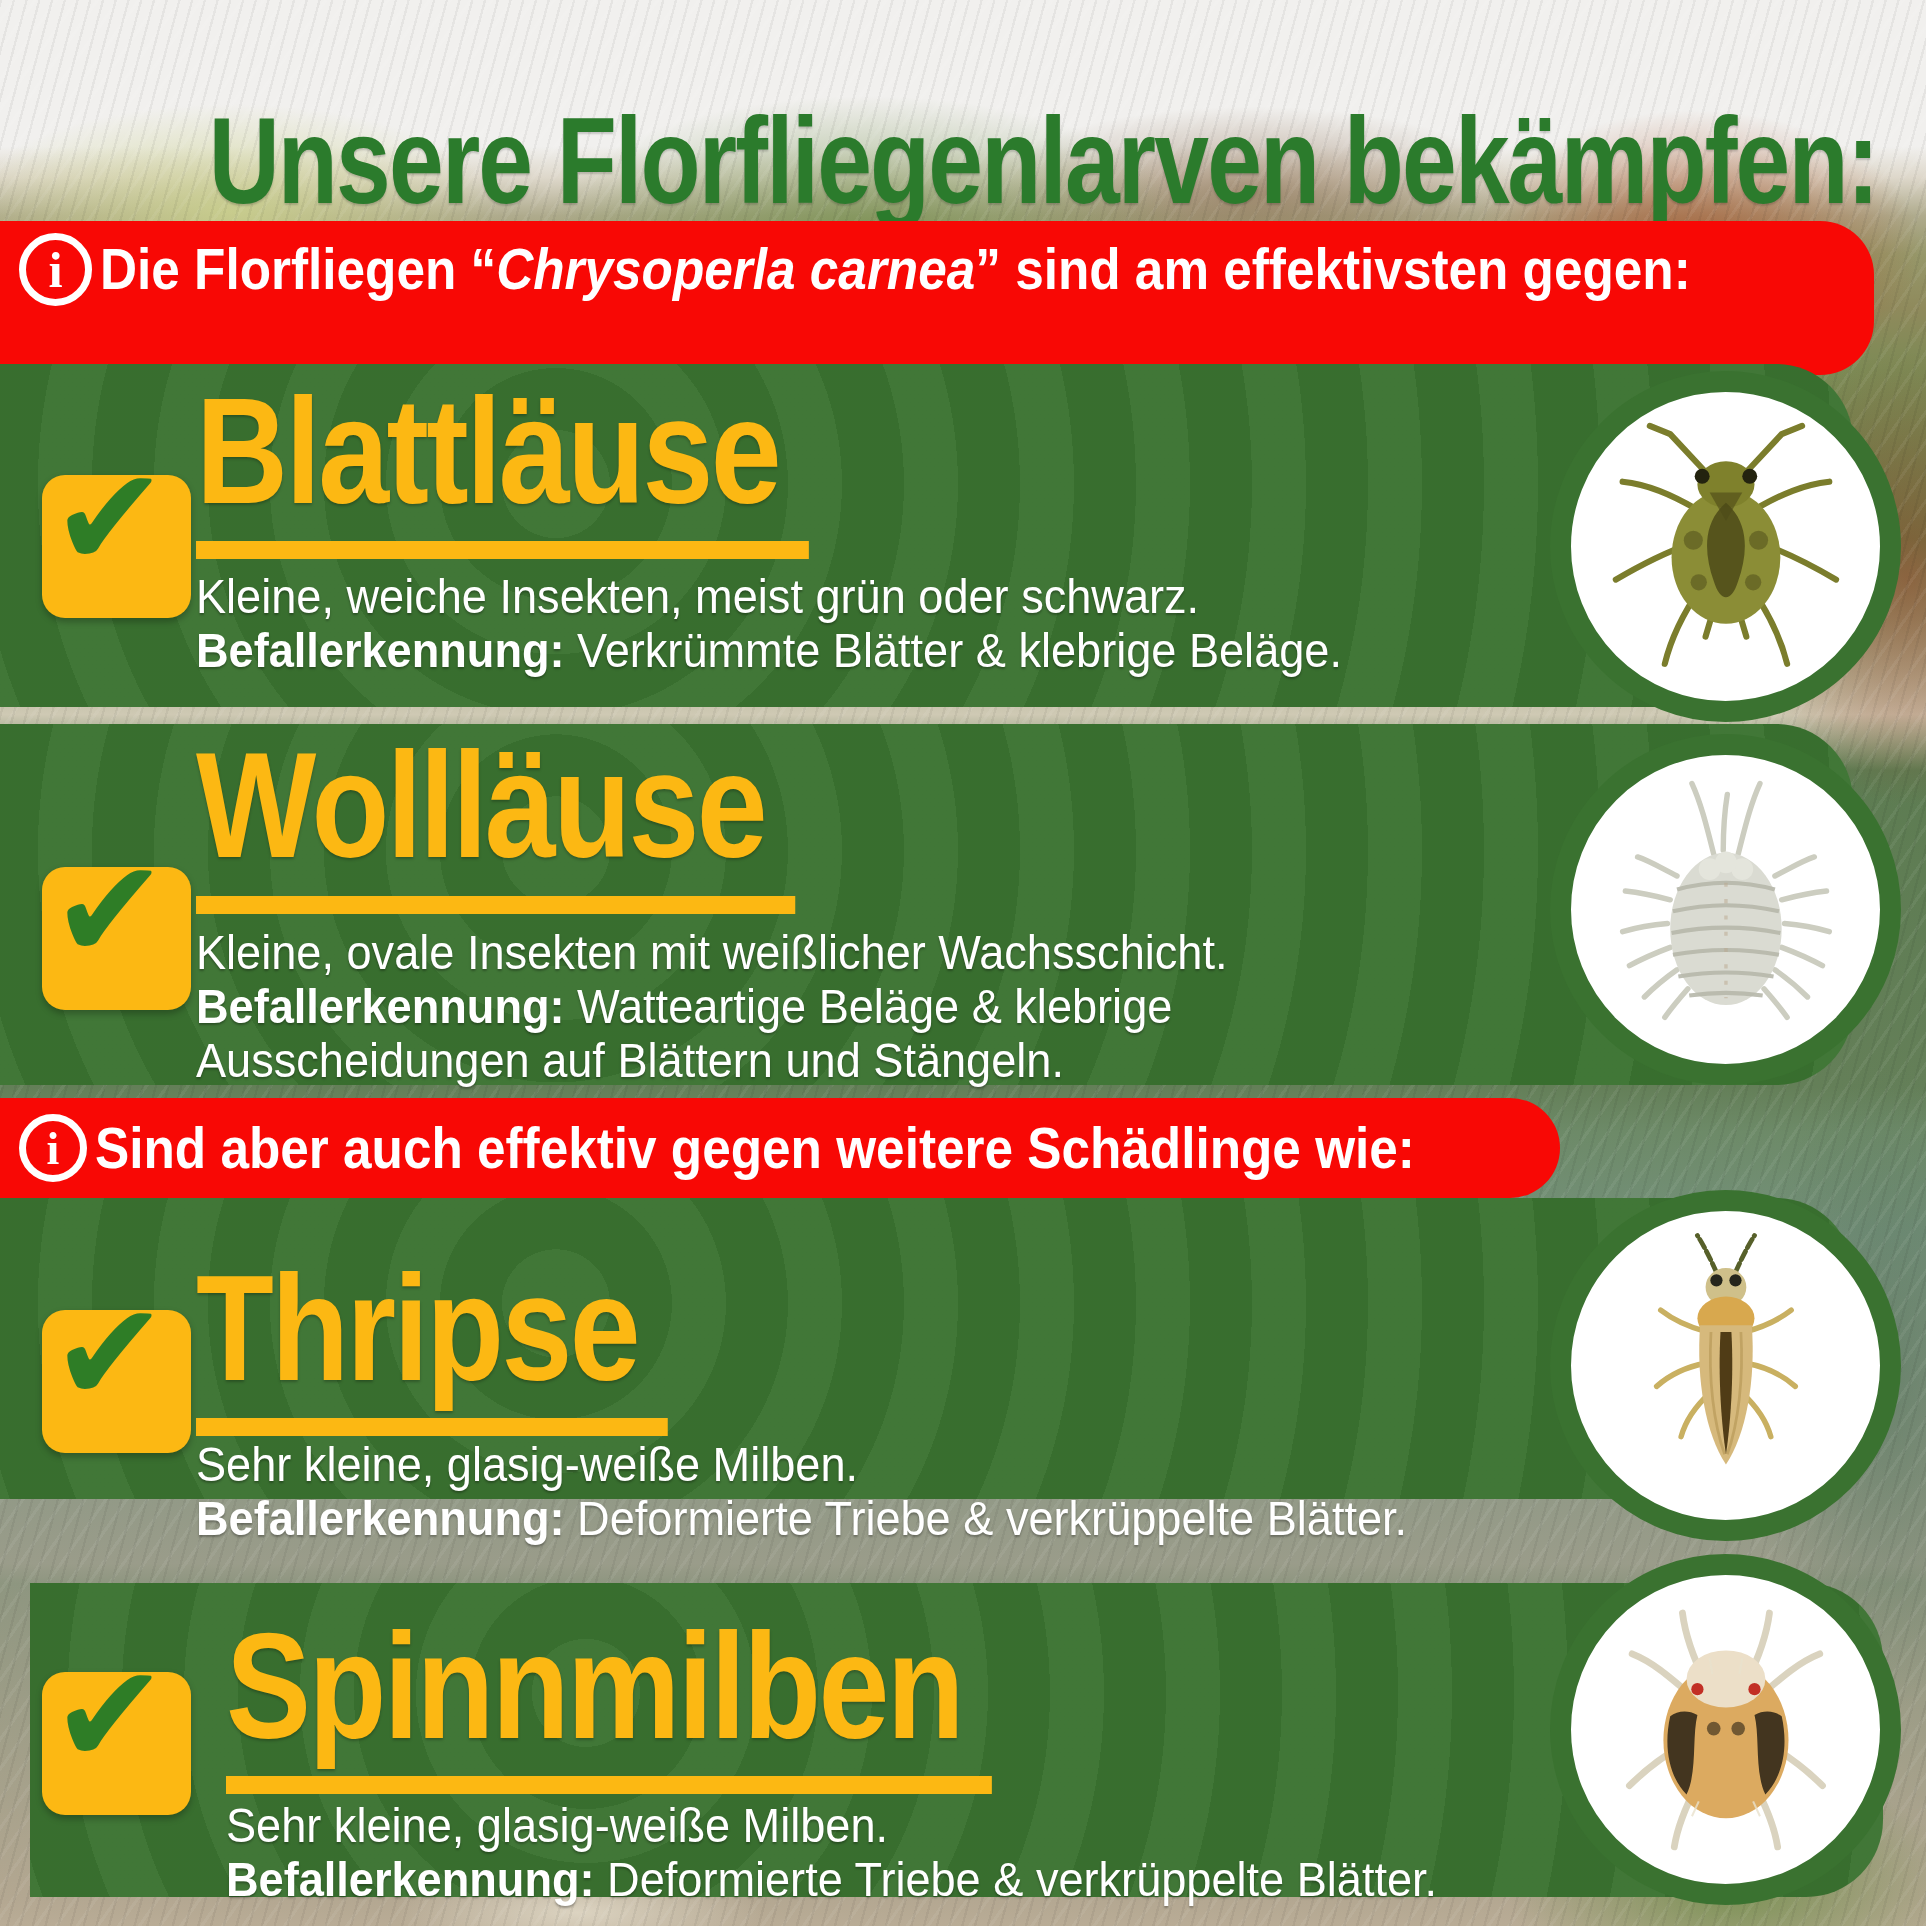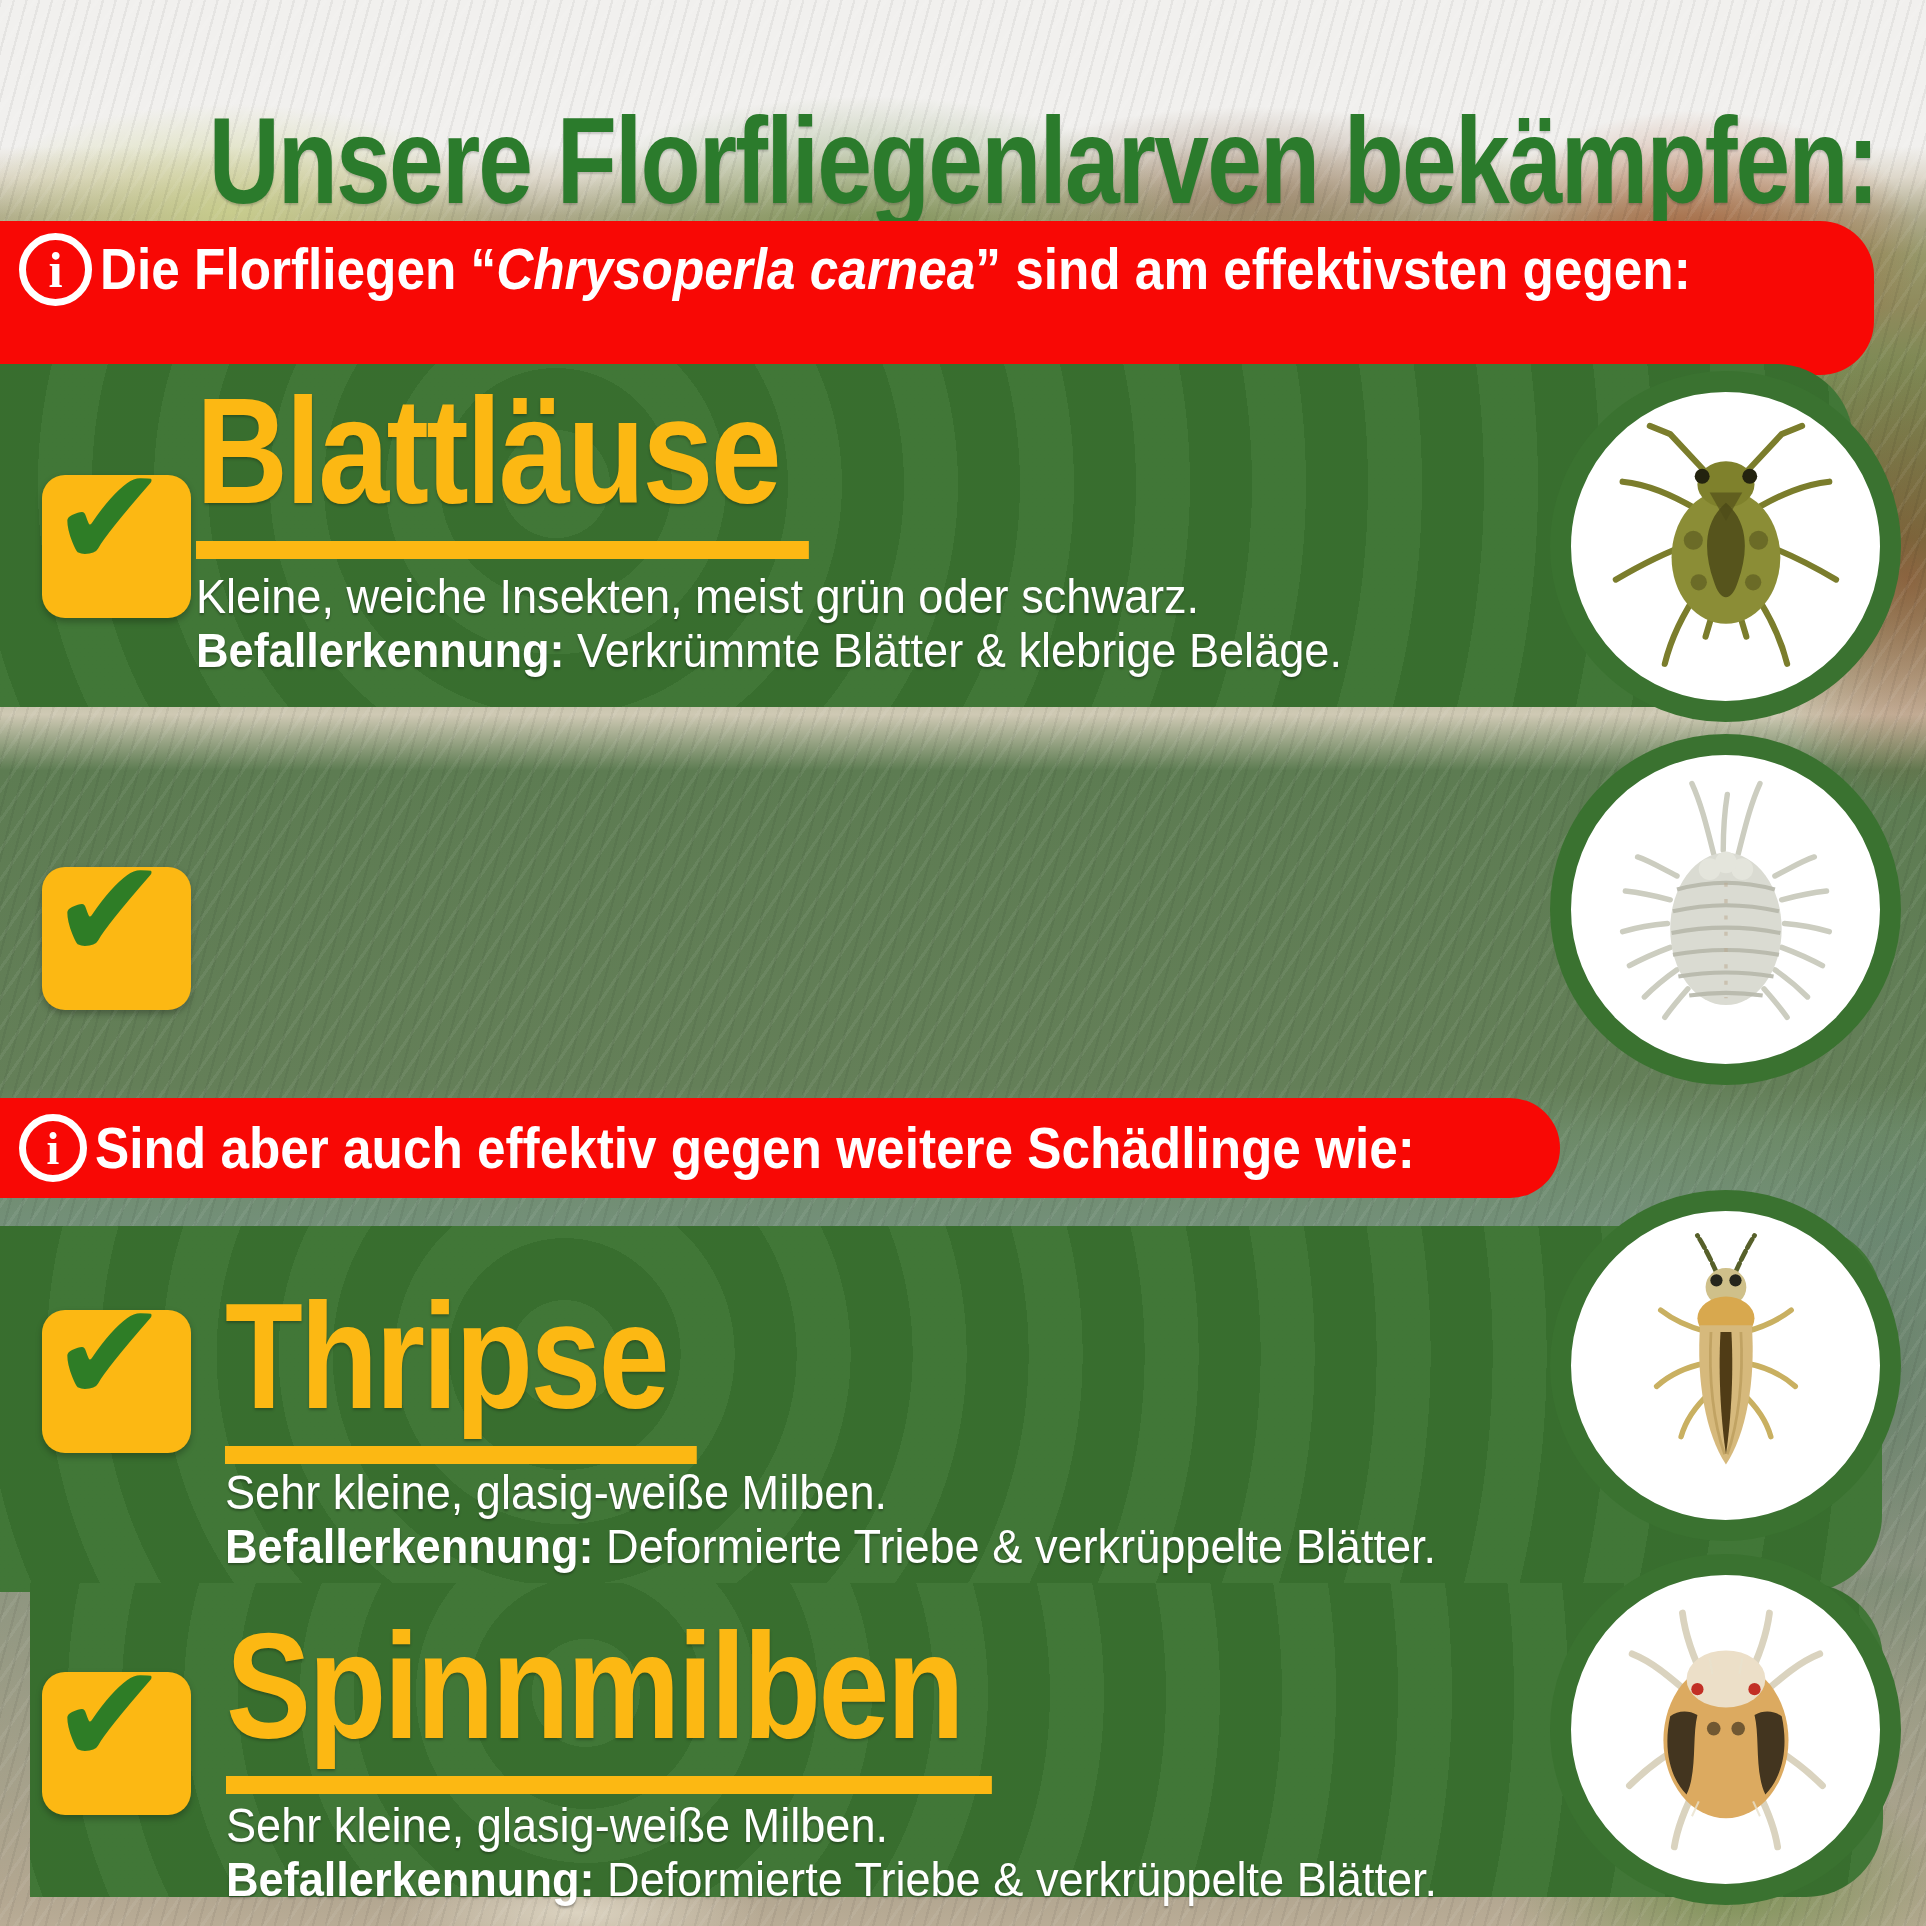--- a/index.html
+++ b/index.html
@@ -69,21 +69,21 @@
   .panel{
     position:absolute;left:0;width:1853px;background:#3a7230;
     border-radius:0 77px 77px 0;color:#fff;
   }
   .panel::before{
     content:"";position:absolute;inset:0;border-radius:inherit;pointer-events:none;
     background:repeating-radial-gradient(circle at 30% 35%, rgba(255,255,255,.035) 0 54px, rgba(0,0,0,.035) 54px 116px);
   }
   .p1{top:364px;height:343px;}
   .p2{top:724px;height:361px;}
-  .p3{top:1226px;height:366px;padding-left:29px;}
+  .p3{top:1198px;height:301px;}
   .p4{top:1583px;height:314px;margin-left:30px;}
   .content{position:relative;padding-left:196px;}
   .p1 .content{padding-top:11.6px;}
   .p2 .content{padding-top:6.2px;}
   .p3 .content{padding-top:55px;}
   .p4 .content{padding-top:28px;}
   .pest-name{
     margin:0;display:inline-block;color:#fcb813;font-weight:bold;
     font-size:150px;line-height:1;letter-spacing:-3.1px;
     transform:scaleX(.85);transform-origin:left top;
@@ -137,20 +137,28 @@
   </div>
 
   <section class="panel p1">
     <div class="content">
       <h2 class="pest-name">Blattläuse</h2>
       <p class="desc"><span>Kleine, weiche Insekten, meist grün oder schwarz.</span><br>
         <strong>Befallerkennung:</strong> <span class="detection">Verkrümmte Blätter &amp; klebrige Beläge.</span></p>
     </div>
   </section>
 
+  <section class="panel p2">
+    <div class="content">
+      <h2 class="pest-name">Wollläuse</h2>
+      <p class="desc"><span>Kleine, ovale Insekten mit weißlicher Wachsschicht.</span><br>
+        <strong>Befallerkennung:</strong> <span class="detection">Watteartige Beläge &amp; klebrige
+Ausscheidungen auf Blättern und Stängeln.</span></p>
+    </div>
+  </section>
 
   <div class="banner banner2">
     <span class="info-icon">i</span>
     <span class="banner-text">Sind aber auch effektiv gegen weitere Schädlinge wie:</span>
   </div>
 
   <section class="panel p3">
     <div class="content">
       <h2 class="pest-name">Thripse</h2>
       <p class="desc"><span>Sehr kleine, glasig-weiße Milben.</span><br>

